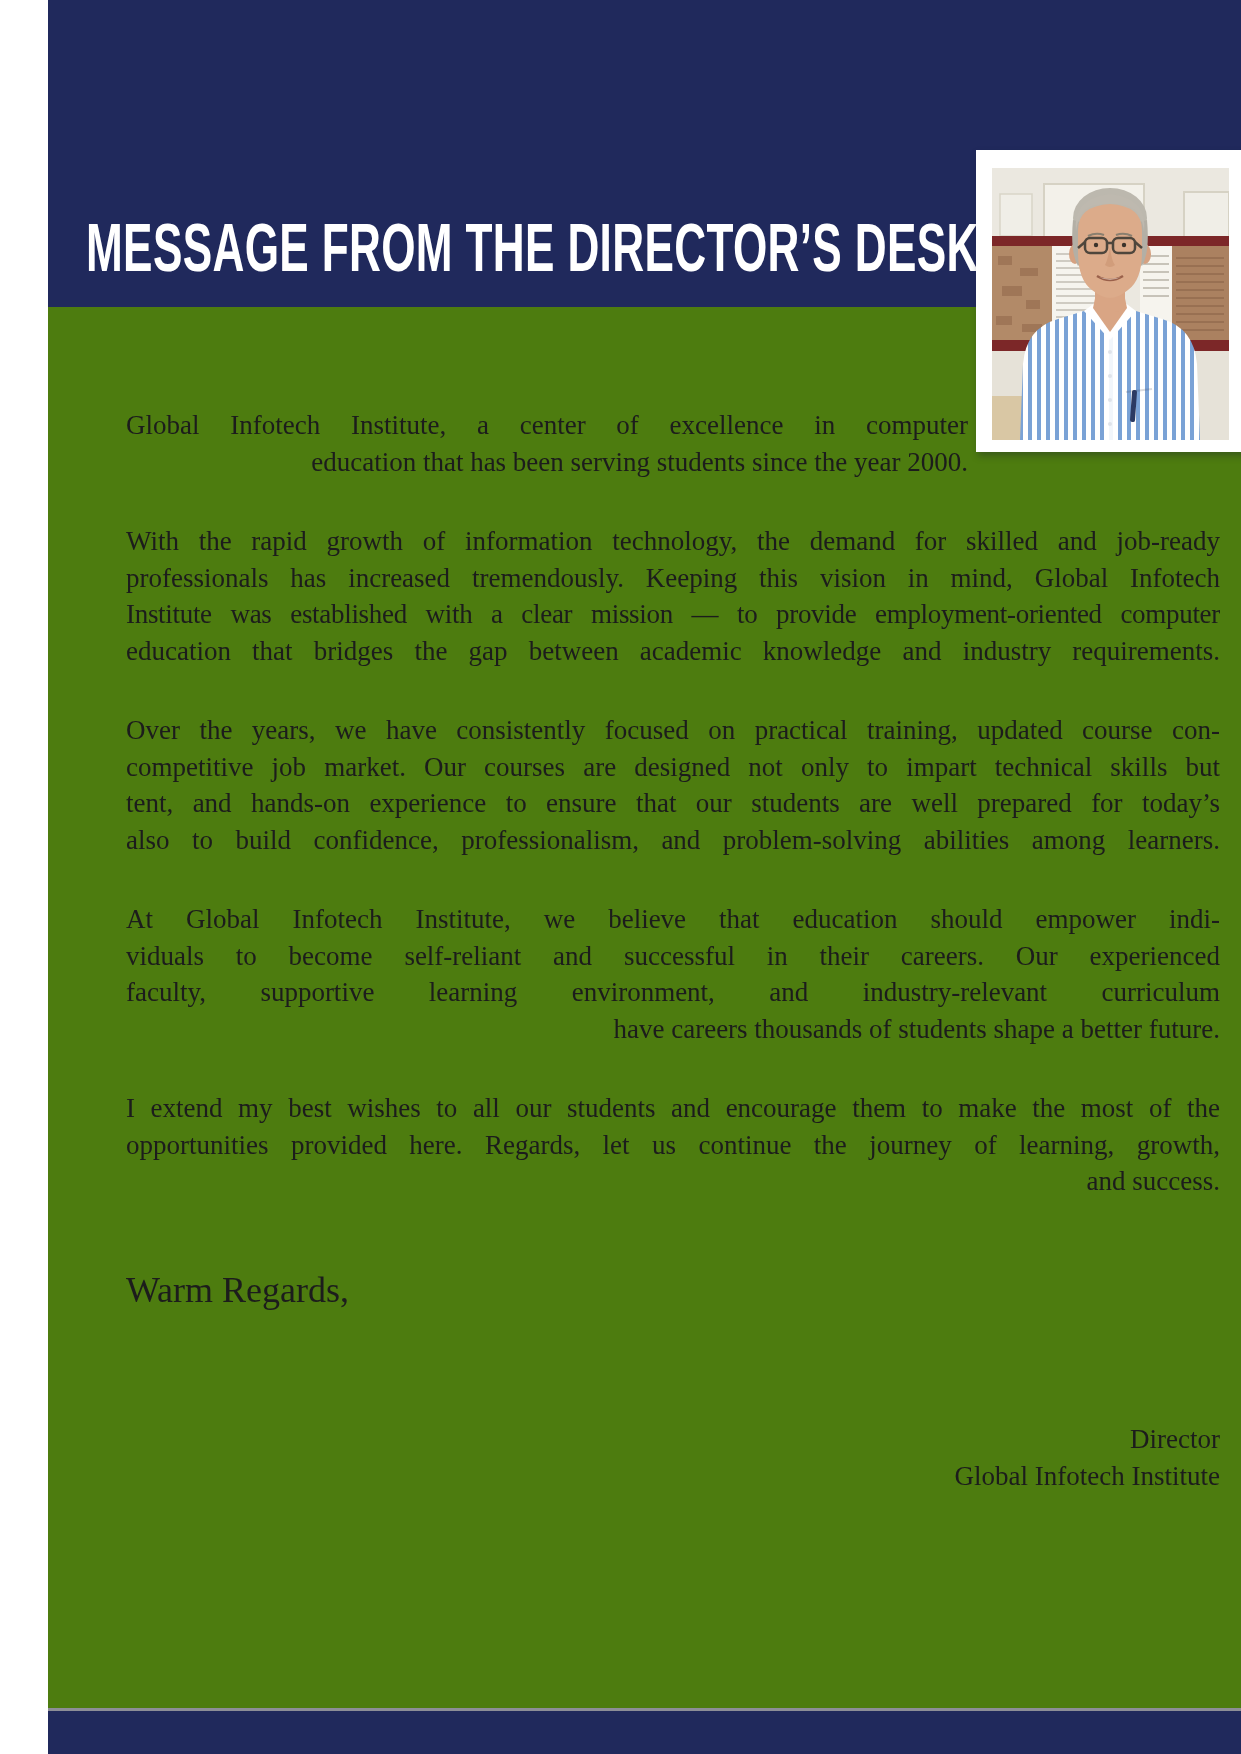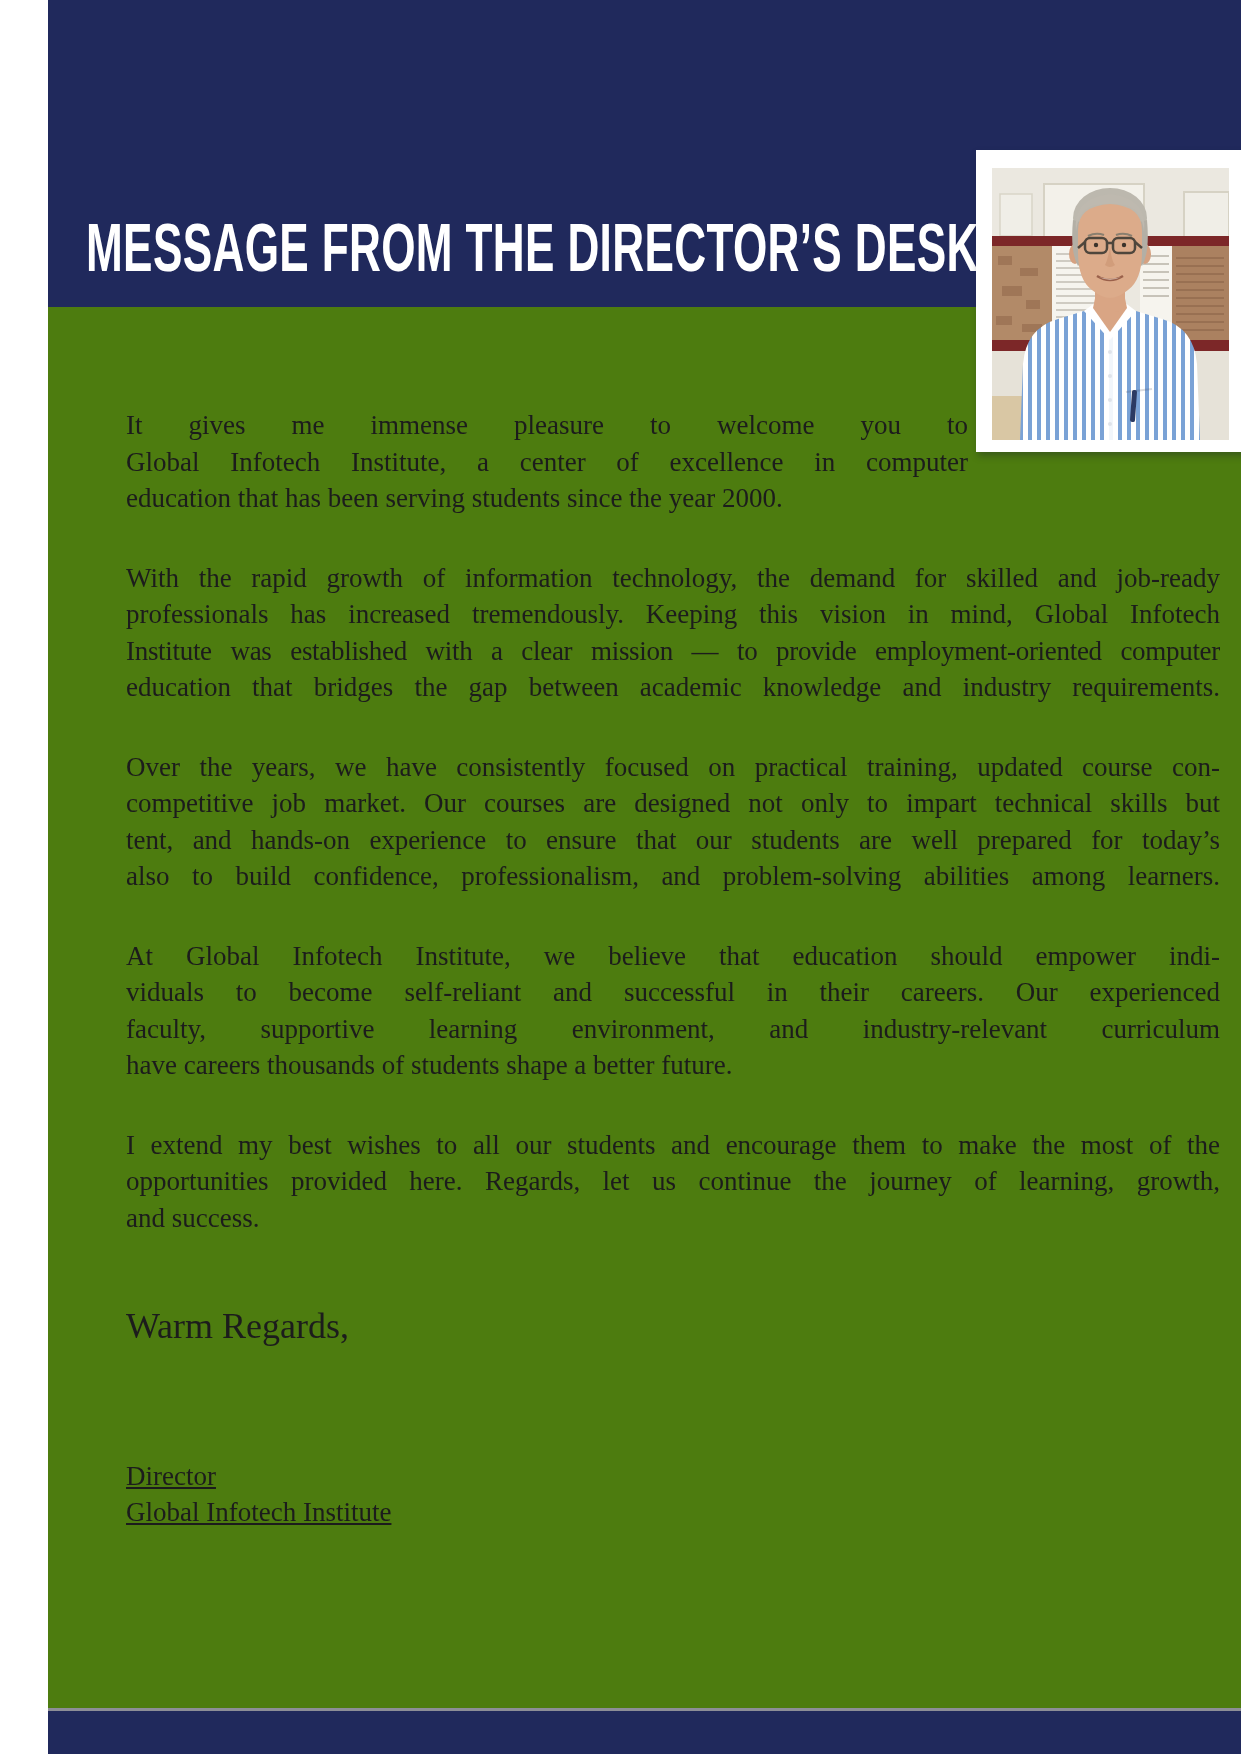--- a/index.html
+++ b/index.html
@@ -74,32 +74,31 @@
   .jline {
     display: block;
     text-align: justify;
     text-align-last: justify;
     text-justify: inter-word;
     white-space: normal;
   }
   .jline.tight { letter-spacing: -0.3px; }
   .lline {
     display: block;
-    text-align: left;
+    text-align: right;
   }
   .signoff-regards {
     margin: 72px 69px 0 78px;
     font-size: 36px;
     line-height: 36.5px;
   }
   .signoff-block {
     margin: 113px 69px 0 78px;
     font-size: 27px;
     line-height: 36.5px;
-    text-decoration: underline;
   }
 
   
   .footer-band {
     position: absolute;
     left: 0; bottom: 0;
     width: 1241px;
     height: 43px;
     background: #20295c;
     border-top: 3px solid #8d8e97;
@@ -218,21 +217,20 @@
       <path d="M105,108 Q118,116 131,108" stroke="#9a604a" stroke-width="2.5" fill="none"></path>
       <path d="M107,109 Q118,114 129,109 Q118,113 107,109" fill="#f6efe7"></path>
 
       <path d="M134,224 L160,221" stroke="rgba(60,60,80,0.18)" stroke-width="2"></path>
       <rect x="139" y="222" width="5" height="32" rx="2" fill="#2c3a63" transform="rotate(4 141 238)"></rect>
     </svg>
   </figure>
 
   <main class="content">
     <p class="para first">
-      <span class="jline">It gives me immense pleasure to welcome you to</span>
       <span class="jline">Global Infotech Institute, a center of excellence in computer</span>
       <span class="lline">education that has been serving students since the year 2000.</span>
     </p>
 
     <p class="para">
       <span class="jline">With the rapid growth of information technology, the demand for skilled and job-ready</span>
       <span class="jline">professionals has increased tremendously. Keeping this vision in mind, Global Infotech</span>
       <span class="jline tight">Institute was established with a clear mission — to provide employment-oriented computer</span>
       <span class="jline">education that bridges the gap between academic knowledge and industry requirements.</span>
     </p>

